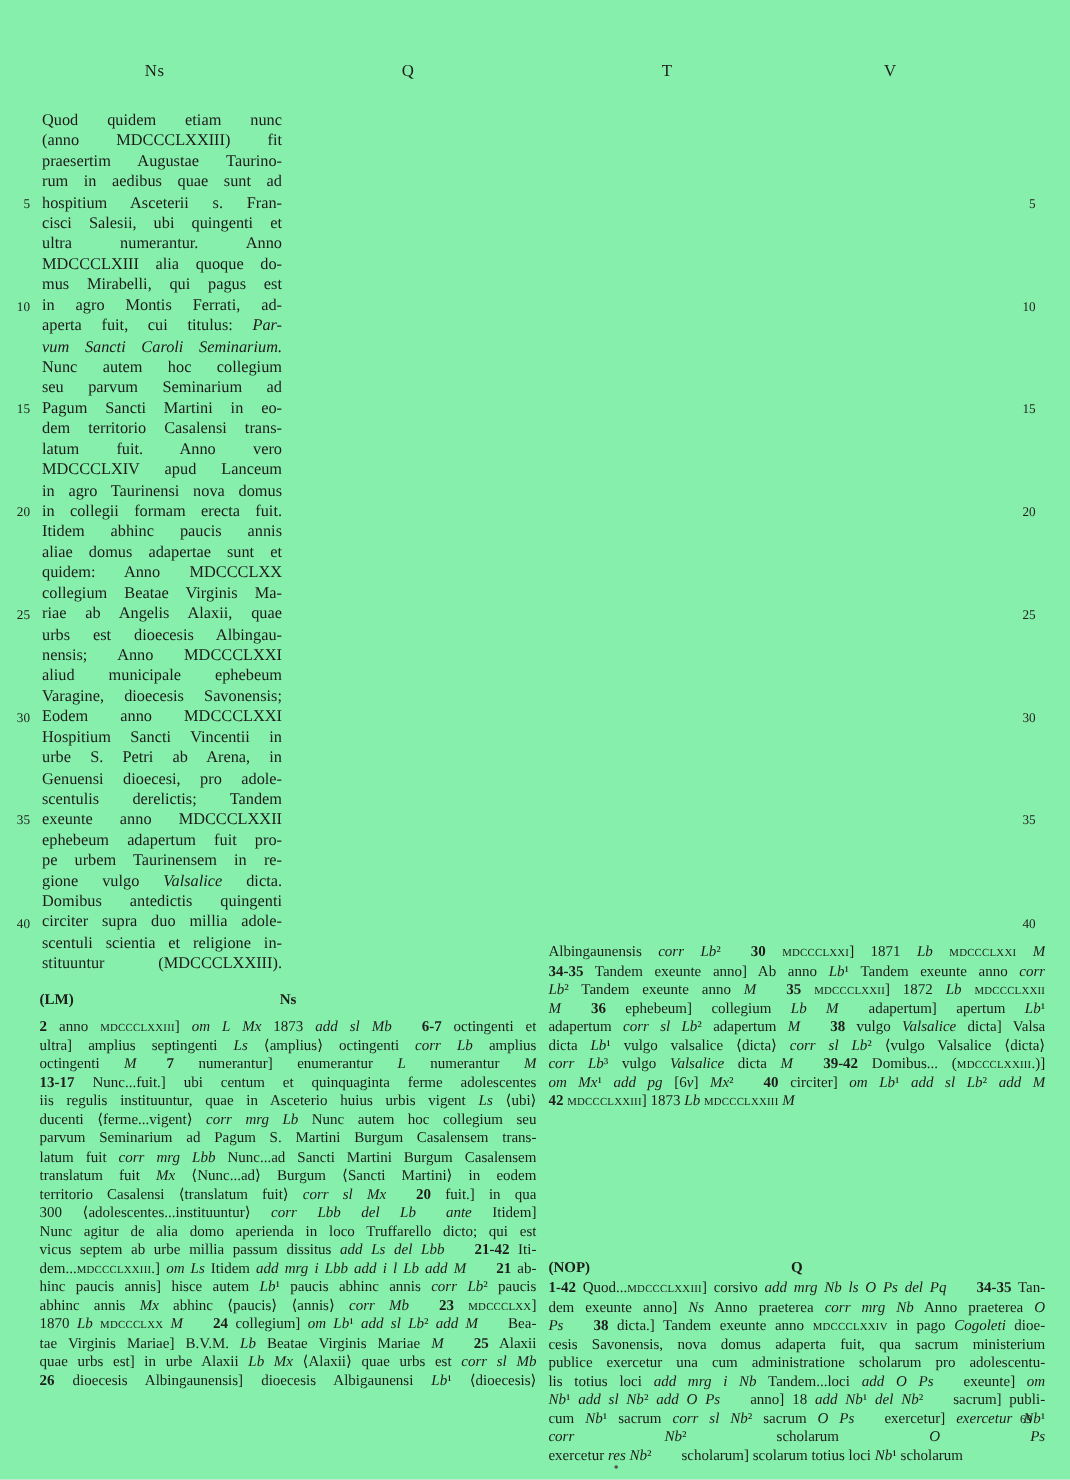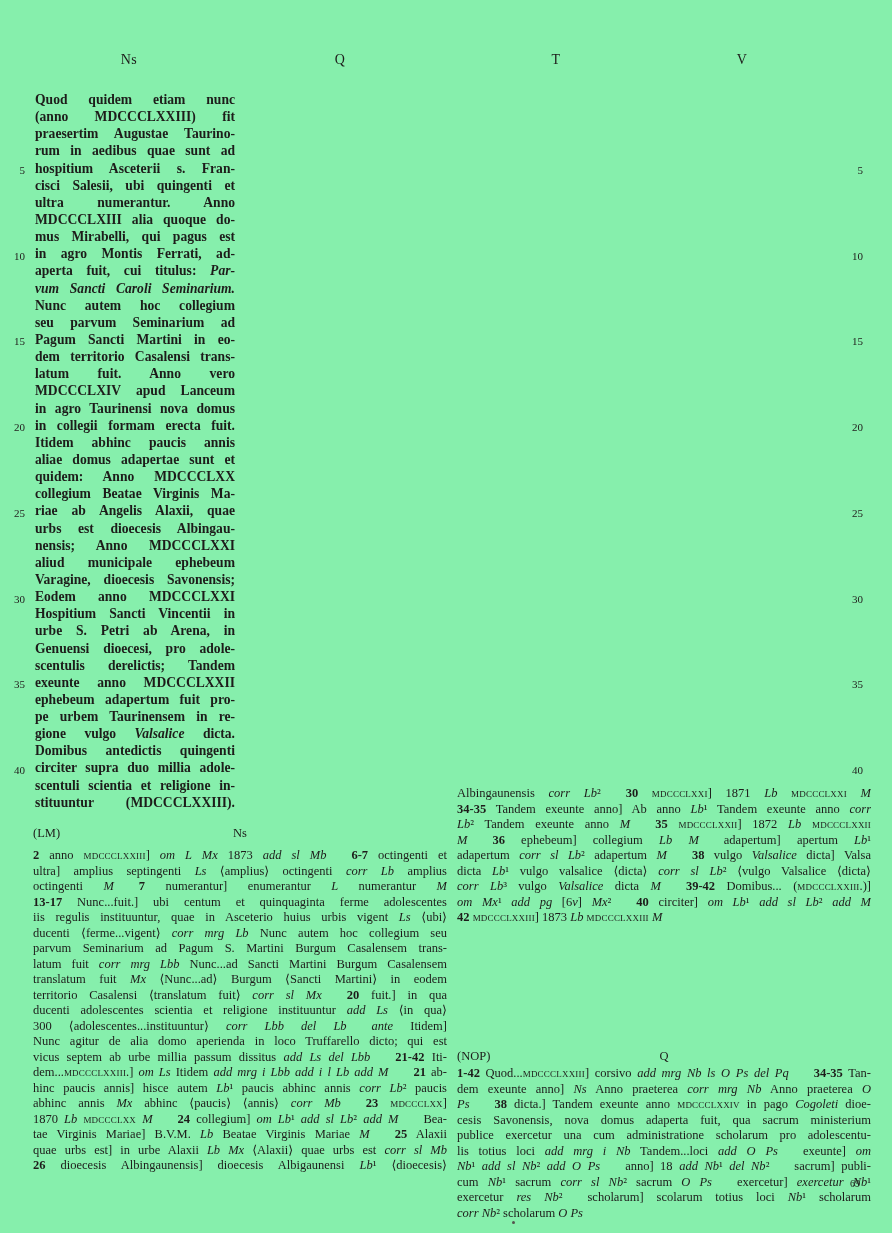--- a/index.html
+++ b/index.html
@@ -19,37 +19,37 @@
     font-size:14px; letter-spacing:0.5px;
   }
   .sg0 { left:129px; } .sg1 { left:340px; } .sg2 { left:556px; } .sg3 { left:742px; }
 
   
   .main-col { position:absolute; left:35px; top:91px; width:200px; }
   .tl {
     height:17.15px; line-height:17.15px;
     font-size:13.6px;
     text-align:justify; text-align-last:justify;
-    overflow:hidden; white-space:normal;font-weight:bold;
+    overflow:hidden; white-space:normal;
   }
   
   .lnum-col { position:absolute; left:2px;  top:91px; width:26px; }
   .rnum-col { position:absolute; left:836px; top:91px; width:30px; }
   .mnum {
     height:85.75px; box-sizing:border-box;
     display:flex; align-items:flex-end; justify-content:flex-end;
     font-size:11px; padding-right:3px; padding-bottom:1px;
     color:#23221f;
   }
   
   .app { position:absolute; width:414px; }
   .app-left { left:33px;  top:826px; }
   .app-right{ left:457px; top:786px; }
   .app-nop  { left:457px; top:1049px; }
-  .app-head { position:relative; height:16px; font-size:12.5px; margin-bottom:6px; }
+  .app-head { position:relative; height:16px; font-size:12.5px; margin-bottom:6px;font-weight:bold; }
   .app-nop .app-head { margin-bottom:1px; }
   .app-head .wit { position:absolute; left:0; top:0; }
   .app-head .sig { position:absolute; left:0; right:0; top:0; text-align:center; }
   .app-line {
     height:15.5px; line-height:15.5px;
     font-size:12.5px;
     text-align:justify; text-align-last:justify;
     overflow:hidden;
   }
   .ends-left .app-line:last-child { text-align-last:left;font-family:Liberation Serif, serif; }
@@ -146,21 +146,20 @@
         <div class="app-line"><b>2</b> anno <sc>mdccclxxiii</sc>] <i>om L Mx</i> 1873 <i>add sl Mb</i>  <b>6-7</b> octingenti et</div>
         <div class="app-line">ultra] amplius septingenti <i>Ls</i> ⟨amplius⟩ octingenti <i>corr Lb</i> amplius</div>
         <div class="app-line">octingenti <i>M</i>  <b>7</b> numerantur] enumerantur <i>L</i> numerantur <i>M</i></div>
         <div class="app-line"><b>13-17</b> Nunc...fuit.] ubi centum et quinquaginta ferme adolescentes</div>
         <div class="app-line">iis regulis instituuntur, quae in Asceterio huius urbis vigent <i>Ls</i> ⟨ubi⟩</div>
         <div class="app-line">ducenti ⟨ferme...vigent⟩ <i>corr mrg Lb</i> Nunc autem hoc collegium seu</div>
         <div class="app-line">parvum Seminarium ad Pagum S. Martini Burgum Casalensem trans-</div>
         <div class="app-line">latum fuit <i>corr mrg Lbb</i> Nunc...ad Sancti Martini Burgum Casalensem</div>
         <div class="app-line">translatum fuit <i>Mx</i> ⟨Nunc...ad⟩ Burgum ⟨Sancti Martini⟩ in eodem</div>
         <div class="app-line">territorio Casalensi ⟨translatum fuit⟩ <i>corr sl Mx</i>  <b>20</b> fuit.] in qua</div>
-        <div class="app-line">ducenti adolescentes scientia et religione instituuntur <i>add Ls</i> ⟨in qua⟩</div>
         <div class="app-line">300 ⟨adolescentes...instituuntur⟩ <i>corr Lbb del Lb</i>  <i>ante</i> Itidem]</div>
         <div class="app-line">Nunc agitur de alia domo aperienda in loco Truffarello dicto; qui est</div>
         <div class="app-line">vicus septem ab urbe millia passum dissitus <i>add Ls del Lbb</i>  <b>21-42</b> Iti-</div>
         <div class="app-line">dem...<sc>mdccclxxiii</sc>.] <i>om Ls</i> Itidem <i>add mrg i Lbb add i l Lb add M</i>  <b>21</b> ab-</div>
         <div class="app-line">hinc paucis annis] hisce autem <i>Lb</i>¹ paucis abhinc annis <i>corr Lb</i>² paucis</div>
         <div class="app-line">abhinc annis <i>Mx</i> abhinc ⟨paucis⟩ ⟨annis⟩ <i>corr Mb</i>  <b>23</b> <sc>mdccclxx</sc>]</div>
         <div class="app-line">1870 <i>Lb</i> <sc>mdccclxx</sc> <i>M</i>  <b>24</b> collegium] <i>om Lb</i>¹ <i>add sl Lb</i>² <i>add M</i>  Bea-</div>
         <div class="app-line">tae Virginis Mariae] B.V.M. <i>Lb</i> Beatae Virginis Mariae <i>M</i>  <b>25</b> Alaxii</div>
         <div class="app-line">quae urbs est] in urbe Alaxii <i>Lb Mx</i> ⟨Alaxii⟩ quae urbs est <i>corr sl Mb</i></div>
         <div class="app-line"><b>26</b> dioecesis Albingaunensis] dioecesis Albigaunensi <i>Lb</i>¹ ⟨dioecesis⟩</div>
@@ -186,22 +185,22 @@
     </div>
     <div class="ends-left">
         <div class="app-line"><b>1-42</b> Quod...<sc>mdccclxxiii</sc>] corsivo <i>add mrg Nb ls O Ps del Pq</i>  <b>34-35</b> Tan-</div>
         <div class="app-line">dem exeunte anno] <i>Ns</i> Anno praeterea <i>corr mrg Nb</i> Anno praeterea <i>O</i></div>
         <div class="app-line"><i>Ps</i>  <b>38</b> dicta.] Tandem exeunte anno <sc>mdccclxxiv</sc> in pago <i>Cogoleti</i> dioe-</div>
         <div class="app-line">cesis Savonensis, nova domus adaperta fuit, qua sacrum ministerium</div>
         <div class="app-line">publice exercetur una cum administratione scholarum pro adolescentu-</div>
         <div class="app-line">lis totius loci <i>add mrg i Nb</i> Tandem...loci <i>add O Ps</i>  exeunte] <i>om</i></div>
         <div class="app-line"><i>Nb</i>¹ <i>add sl Nb</i>² <i>add O Ps</i>  anno] 18 <i>add Nb</i>¹ <i>del Nb</i>²  sacrum] publi-</div>
         <div class="app-line">cum <i>Nb</i>¹ sacrum <i>corr sl Nb</i>² sacrum <i>O Ps</i>  exercetur] <i>exercetur Nb</i>¹</div>
+        <div class="app-line"><i>corr Nb</i>² scholarum <i>O Ps</i></div>
         <div class="app-line">exercetur <i>res Nb</i>²  scholarum] scolarum totius loci <i>Nb</i>¹ scholarum</div>
-        <div class="app-line"><i>corr Nb</i>² scholarum <i>O Ps</i></div>
       </div>
   </div>
 
   <div class="folio">69</div>
 
   <div class="dot-artifact"></div>
 
 </div>
 
 </body></html>

